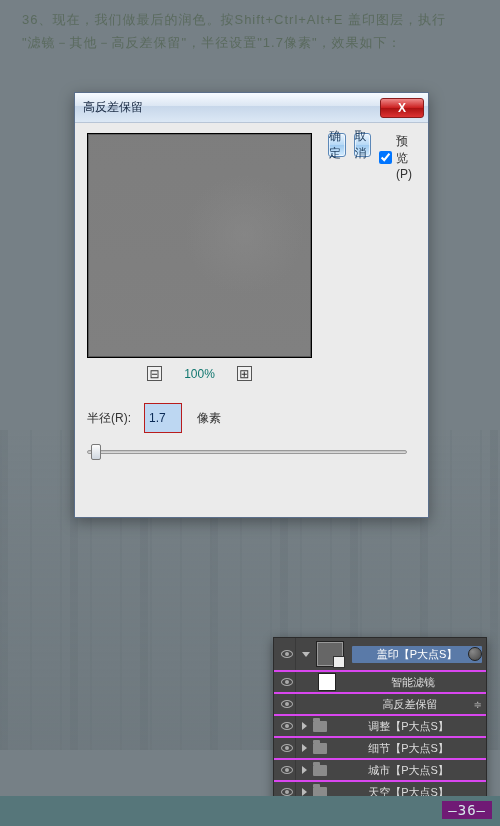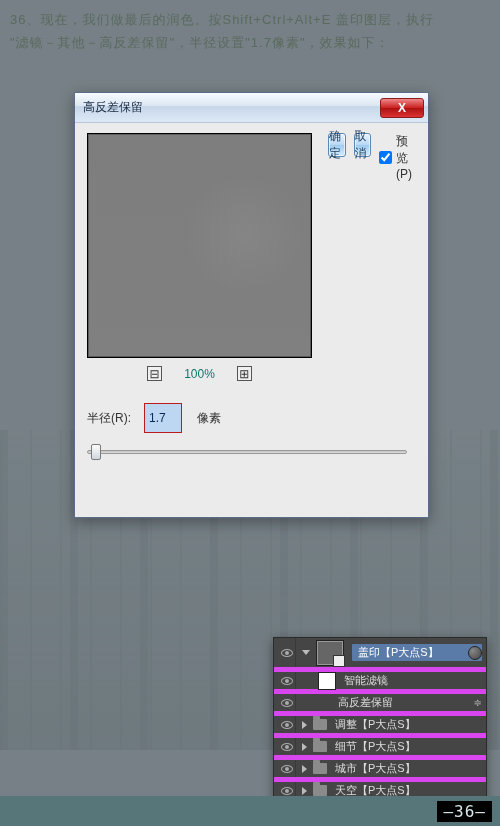--- a/index.html
+++ b/index.html
@@ -7,21 +7,21 @@
     width: 500px;
     height: 826px;
     background: #768086;
     font-family: "Microsoft YaHei", sans-serif;
     font-size: 12px;
     color: #333;
     position: relative;
     overflow: hidden;
   }
   .instruction {
-    padding: 8px 10px 0 10px;
+    padding: 8px 10px 0 22px;
     color: #5a6a5e;
     font-size: 13px;
     line-height: 1.8;
     letter-spacing: 1px;
   }
 
   
   .bg-city {
     position: absolute;
     left: 0; right: 0; top: 430px; height: 320px;
@@ -166,24 +166,25 @@
     width: 214px;
     background: #454545;
     border: 1px solid #2b2b2b;
     color: #ddd;
     font-size: 11px;
     box-shadow: 0 3px 10px rgba(0,0,0,.4);
   }
   .layer-row {
     display: flex; align-items: center;
     height: 22px;
-    border-bottom: 5px solid #d946ef;
+    border-bottom: 2px solid #d946ef;
     padding: 0 4px 0 4px;
     gap: 4px;
     position: relative;
+    text-align: center;
   }
   .layer-row.tall { height: 34px; }
   .eye-col {
     width: 18px; height: 100%;
     display: flex; align-items: center; justify-content: center;
     border-right: 1px solid #393939;
   }
   .eye { width: 12px; height: 8px; border: 1px solid #aaa; border-radius: 50%; position: relative;}
   .eye:after { content:""; position:absolute; left:3px; top:1px; width:4px; height:4px; background:#aaa; border-radius:50%;}
   .tri {
@@ -234,25 +235,25 @@
   }
   .fx { position:absolute; right:4px; color:#bbb; font-size:10px;}
 
   
   .footer {
     position: absolute; left:0; right:0; bottom:0; height:30px;
     background: #56767a;
   }
   .footer .step {
     position: absolute; right: 8px; top: 5px;
-    background: #000000;
+    background: #701a75;
     color: #d7e8eb;
     padding: 1px 6px;
     font-family: monospace;
-    font-size: 16px;
+    font-size: 14px;
     letter-spacing: 1px;
   }
 </style>
 </head>
 <body>
 
 <div class="bg-city"></div>
 
 <div class="instruction">
   <span>36、现在，我们做最后的润色。按Shift+Ctrl+Alt+E 盖印图层，执行</span><br>

